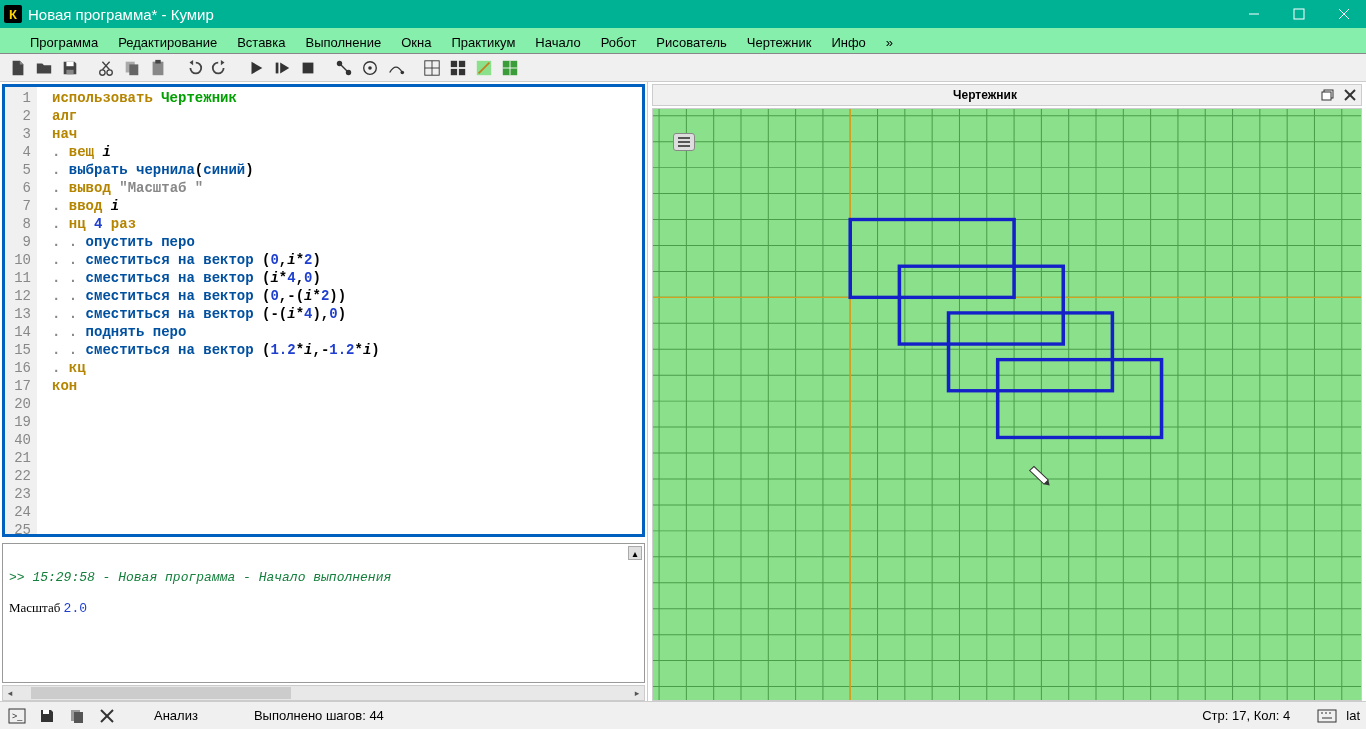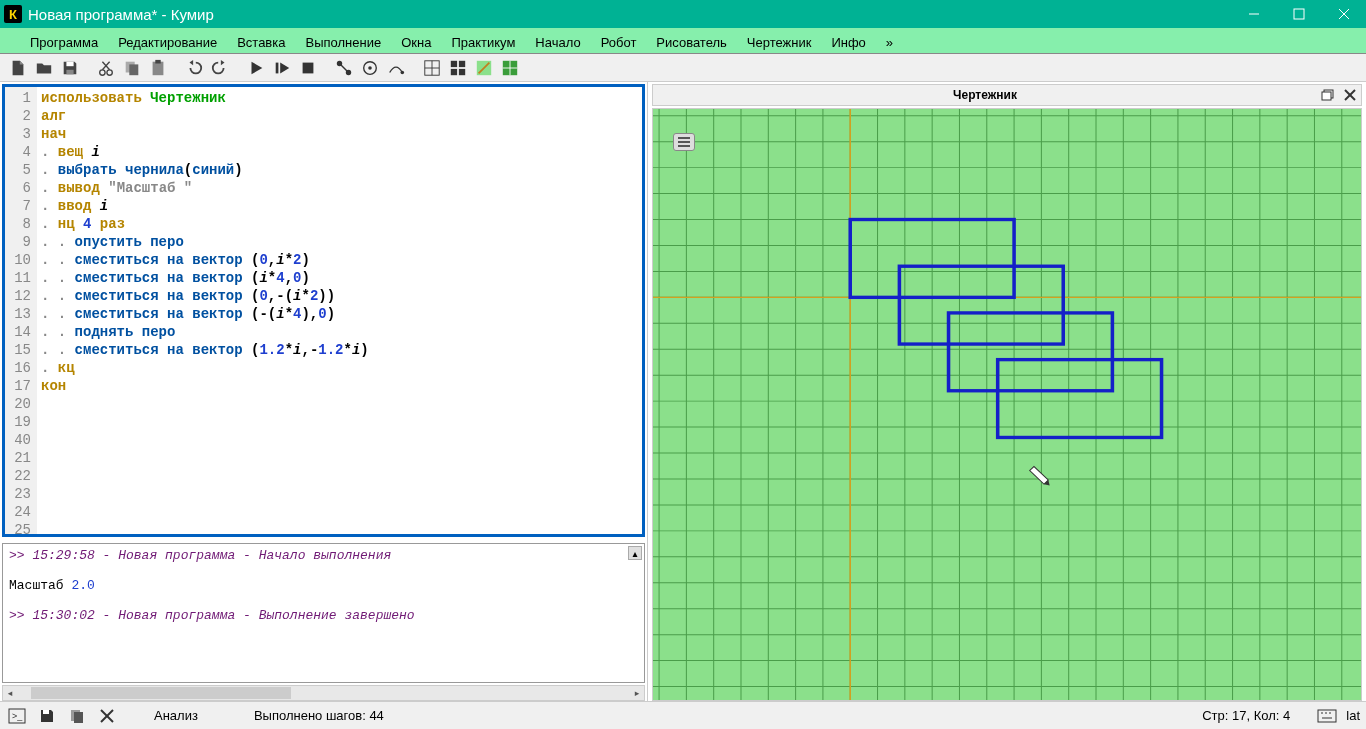--- a/index.html
+++ b/index.html
@@ -24,35 +24,35 @@
 
 
 .main { flex: 1; display: flex; min-height: 0; }
 .left-panel { width: 648px; display: flex; flex-direction: column; border-right: 1px solid #ccc; }
 .right-panel { flex: 1; display: flex; flex-direction: column; padding: 2px 4px 0 4px; }
 
 
 .editor-wrap { flex: 1; border: 3px solid #0060c0; margin: 2px; display: flex; font-family: "Courier New", monospace; font-size: 14px; overflow: hidden; min-height: 0; }
 .gutter { background: #f0f0f0; text-align: right; color: #888; padding: 2px 6px; user-select: none; min-width: 32px; }
 .gutter div { height: 18px; line-height: 18px; }
-.code { flex: 1; background: #fff; padding: 2px 4px; white-space: pre; overflow: auto; }
+.code { flex: 1; background: #fff; padding: 2px 15px; white-space: pre; overflow: auto; }
 .code-line { height: 18px; line-height: 18px; font-weight: bold; }
 .kw { color: #b58500; }
 .kwblue { color: #0050a0; font-family: Liberation Mono, monospace; }
 .ident { font-style: italic; color: #000; }
 .num { color: #1e3fcf; }
 .str { color: #888; }
 .green { color: #00a000; }
 .dot { color: #888; }
 
 
 .console-wrap { height: 140px; border: 1px solid #999; margin: 4px 2px 2px 2px; background: #fff; display: flex; flex-direction: column; position: relative; }
 .console { flex: 1; padding: 4px 6px; font-family: "Courier New", monospace; font-size: 13px; overflow: auto; }
-.console .log { color: #701a75; font-style: italic; }
-.console .out { color: #000; }
+.console .log { color: #15803d; font-style: italic; margin-top: 22px; }
+.console .out { color: #000; font-family: Liberation Serif, serif; }
 .console .inval { color: #1e3fcf; }
 .console-scroll-up { position: absolute; top: 2px; right: 2px; width: 14px; height: 14px; background: #e0e0e0; border: 1px solid #aaa; font-size: 10px; display: flex; align-items: center; justify-content: center; }
 
 
 .hscroll { height: 16px; background: #e8e8e8; margin: 0 2px; display: flex; align-items: center; border: 1px solid #ccc; }
 .hscroll .thumb { height: 12px; background: #ccc; width: 260px; margin-left: 14px; }
 .hscroll .arrow { width: 14px; height: 14px; display: flex; align-items: center; justify-content: center; font-size: 9px; color: #555; }
 .hscroll .spacer { flex: 1; }
 
 
@@ -267,21 +267,20 @@
         </div>
       <div class="code" id="code"><div class="code-line"><span class="kw">использовать </span><span class="green">Чертежник</span></div><div class="code-line"><span class="kw">алг</span></div><div class="code-line"><span class="kw">нач</span></div><div class="code-line"><span class="dot">. </span><span class="kw">вещ </span><span class="ident">i</span></div><div class="code-line"><span class="dot">. </span><span class="kwblue">выбрать чернила</span><span>(</span><span class="kwblue">синий</span><span>)</span></div><div class="code-line"><span class="dot">. </span><span class="kw">вывод </span><span class="str">"Масштаб "</span></div><div class="code-line"><span class="dot">. </span><span class="kw">ввод </span><span class="ident">i</span></div><div class="code-line"><span class="dot">. </span><span class="kw">нц </span><span class="num">4</span><span class="kw"> раз</span></div><div class="code-line"><span class="dot">. . </span><span class="kwblue">опустить перо</span></div><div class="code-line"><span class="dot">. . </span><span class="kwblue">сместиться на вектор</span><span> (</span><span class="num">0</span><span>,</span><span class="ident">i</span><span>*</span><span class="num">2</span><span>)</span></div><div class="code-line"><span class="dot">. . </span><span class="kwblue">сместиться на вектор</span><span> (</span><span class="ident">i</span><span>*</span><span class="num">4</span><span>,</span><span class="num">0</span><span>)</span></div><div class="code-line"><span class="dot">. . </span><span class="kwblue">сместиться на вектор</span><span> (</span><span class="num">0</span><span>,-(</span><span class="ident">i</span><span>*</span><span class="num">2</span><span>))</span></div><div class="code-line"><span class="dot">. . </span><span class="kwblue">сместиться на вектор</span><span> (-(</span><span class="ident">i</span><span>*</span><span class="num">4</span><span>),</span><span class="num">0</span><span>)</span></div><div class="code-line"><span class="dot">. . </span><span class="kwblue">поднять перо</span></div><div class="code-line"><span class="dot">. . </span><span class="kwblue">сместиться на вектор</span><span> (</span><span class="num">1.2</span><span>*</span><span class="ident">i</span><span>,-</span><span class="num">1.2</span><span>*</span><span class="ident">i</span><span>)</span></div><div class="code-line"><span class="dot">. </span><span class="kw">кц</span></div><div class="code-line"><span class="kw">кон</span></div><div class="code-line"></div><div class="code-line"></div><div class="code-line"></div><div class="code-line"></div><div class="code-line"></div><div class="code-line"></div><div class="code-line"></div><div class="code-line"></div></div>
     </div>
     <div class="console-wrap">
       <div class="console-scroll-up">▴</div>
       <div class="console" id="console">
           <div class="log">&gt;&gt; 15:29:58 - Новая программа - Начало выполнения</div>
           <div>&nbsp;</div>
           <div><span class="out">Масштаб </span><span class="inval">2.0</span></div>
           <div>&nbsp;</div>
-          <div class="log">&gt;&gt; 15:30:02 - Новая программа - Выполнение завершено</div>
         </div>
     </div>
     <div class="hscroll">
       <div class="arrow">◂</div>
       <div class="thumb"></div>
       <div class="spacer"></div>
       <div class="arrow">▸</div>
     </div>
   </div>
 

